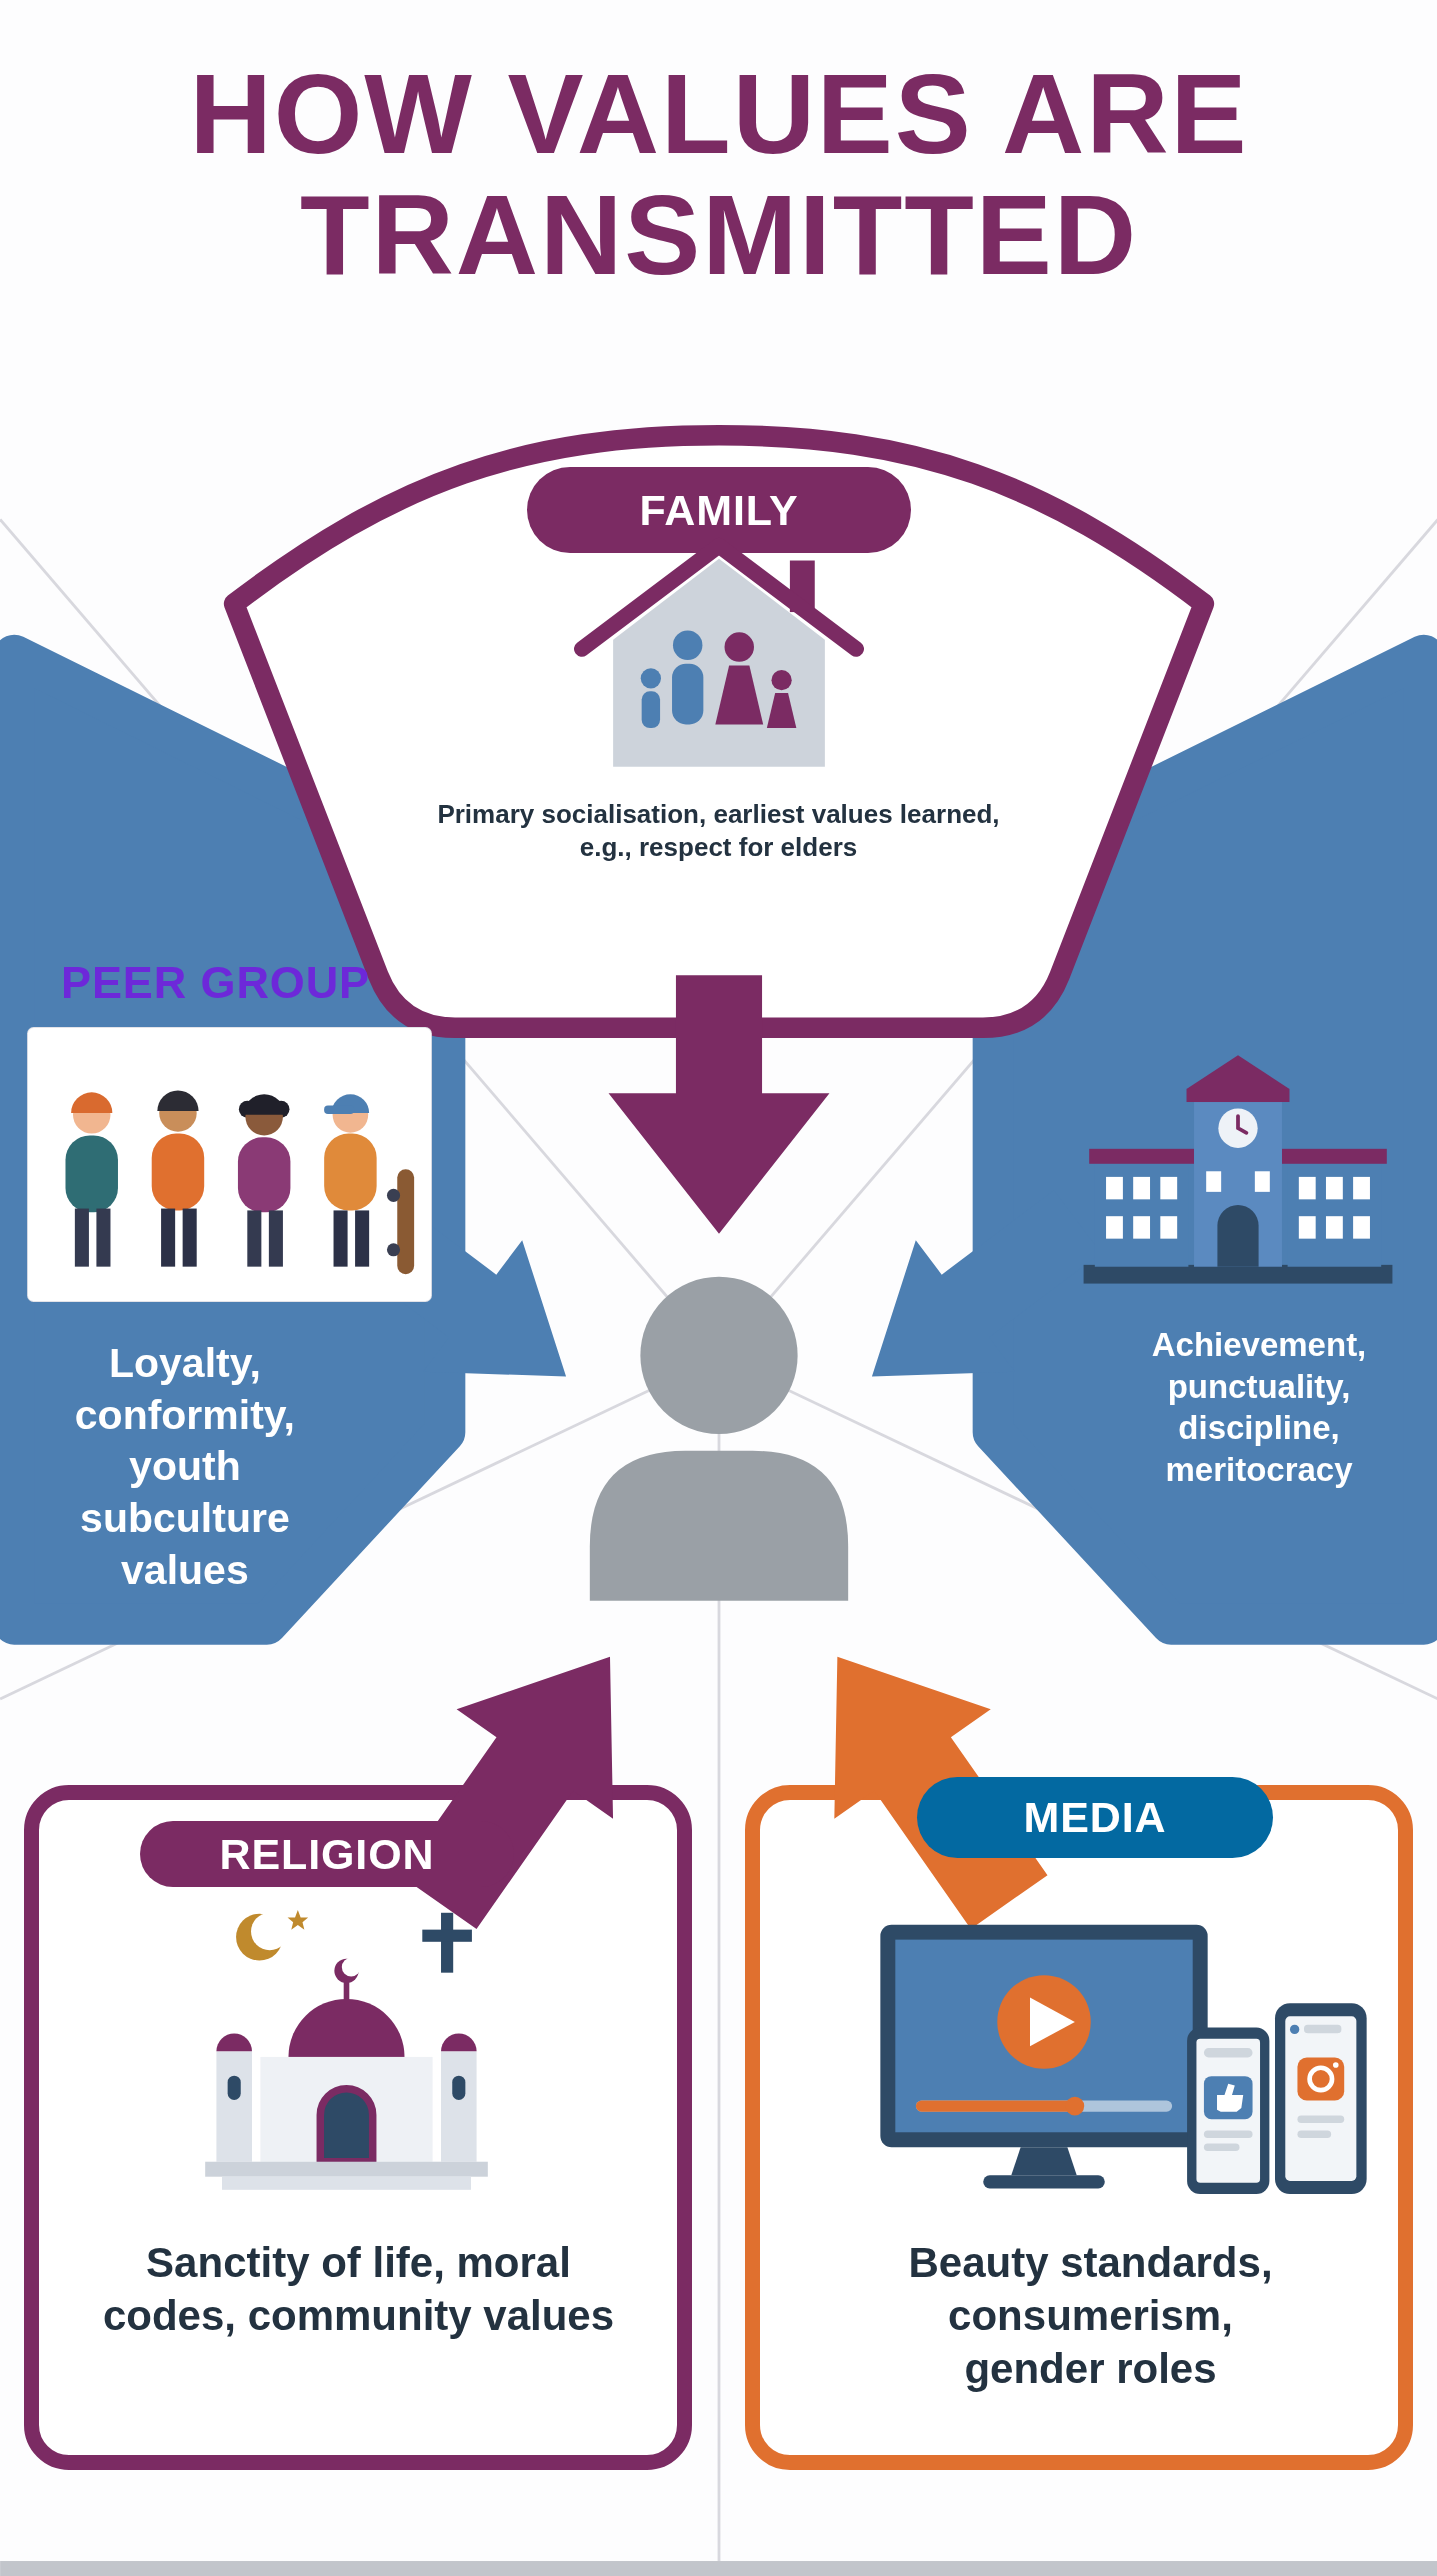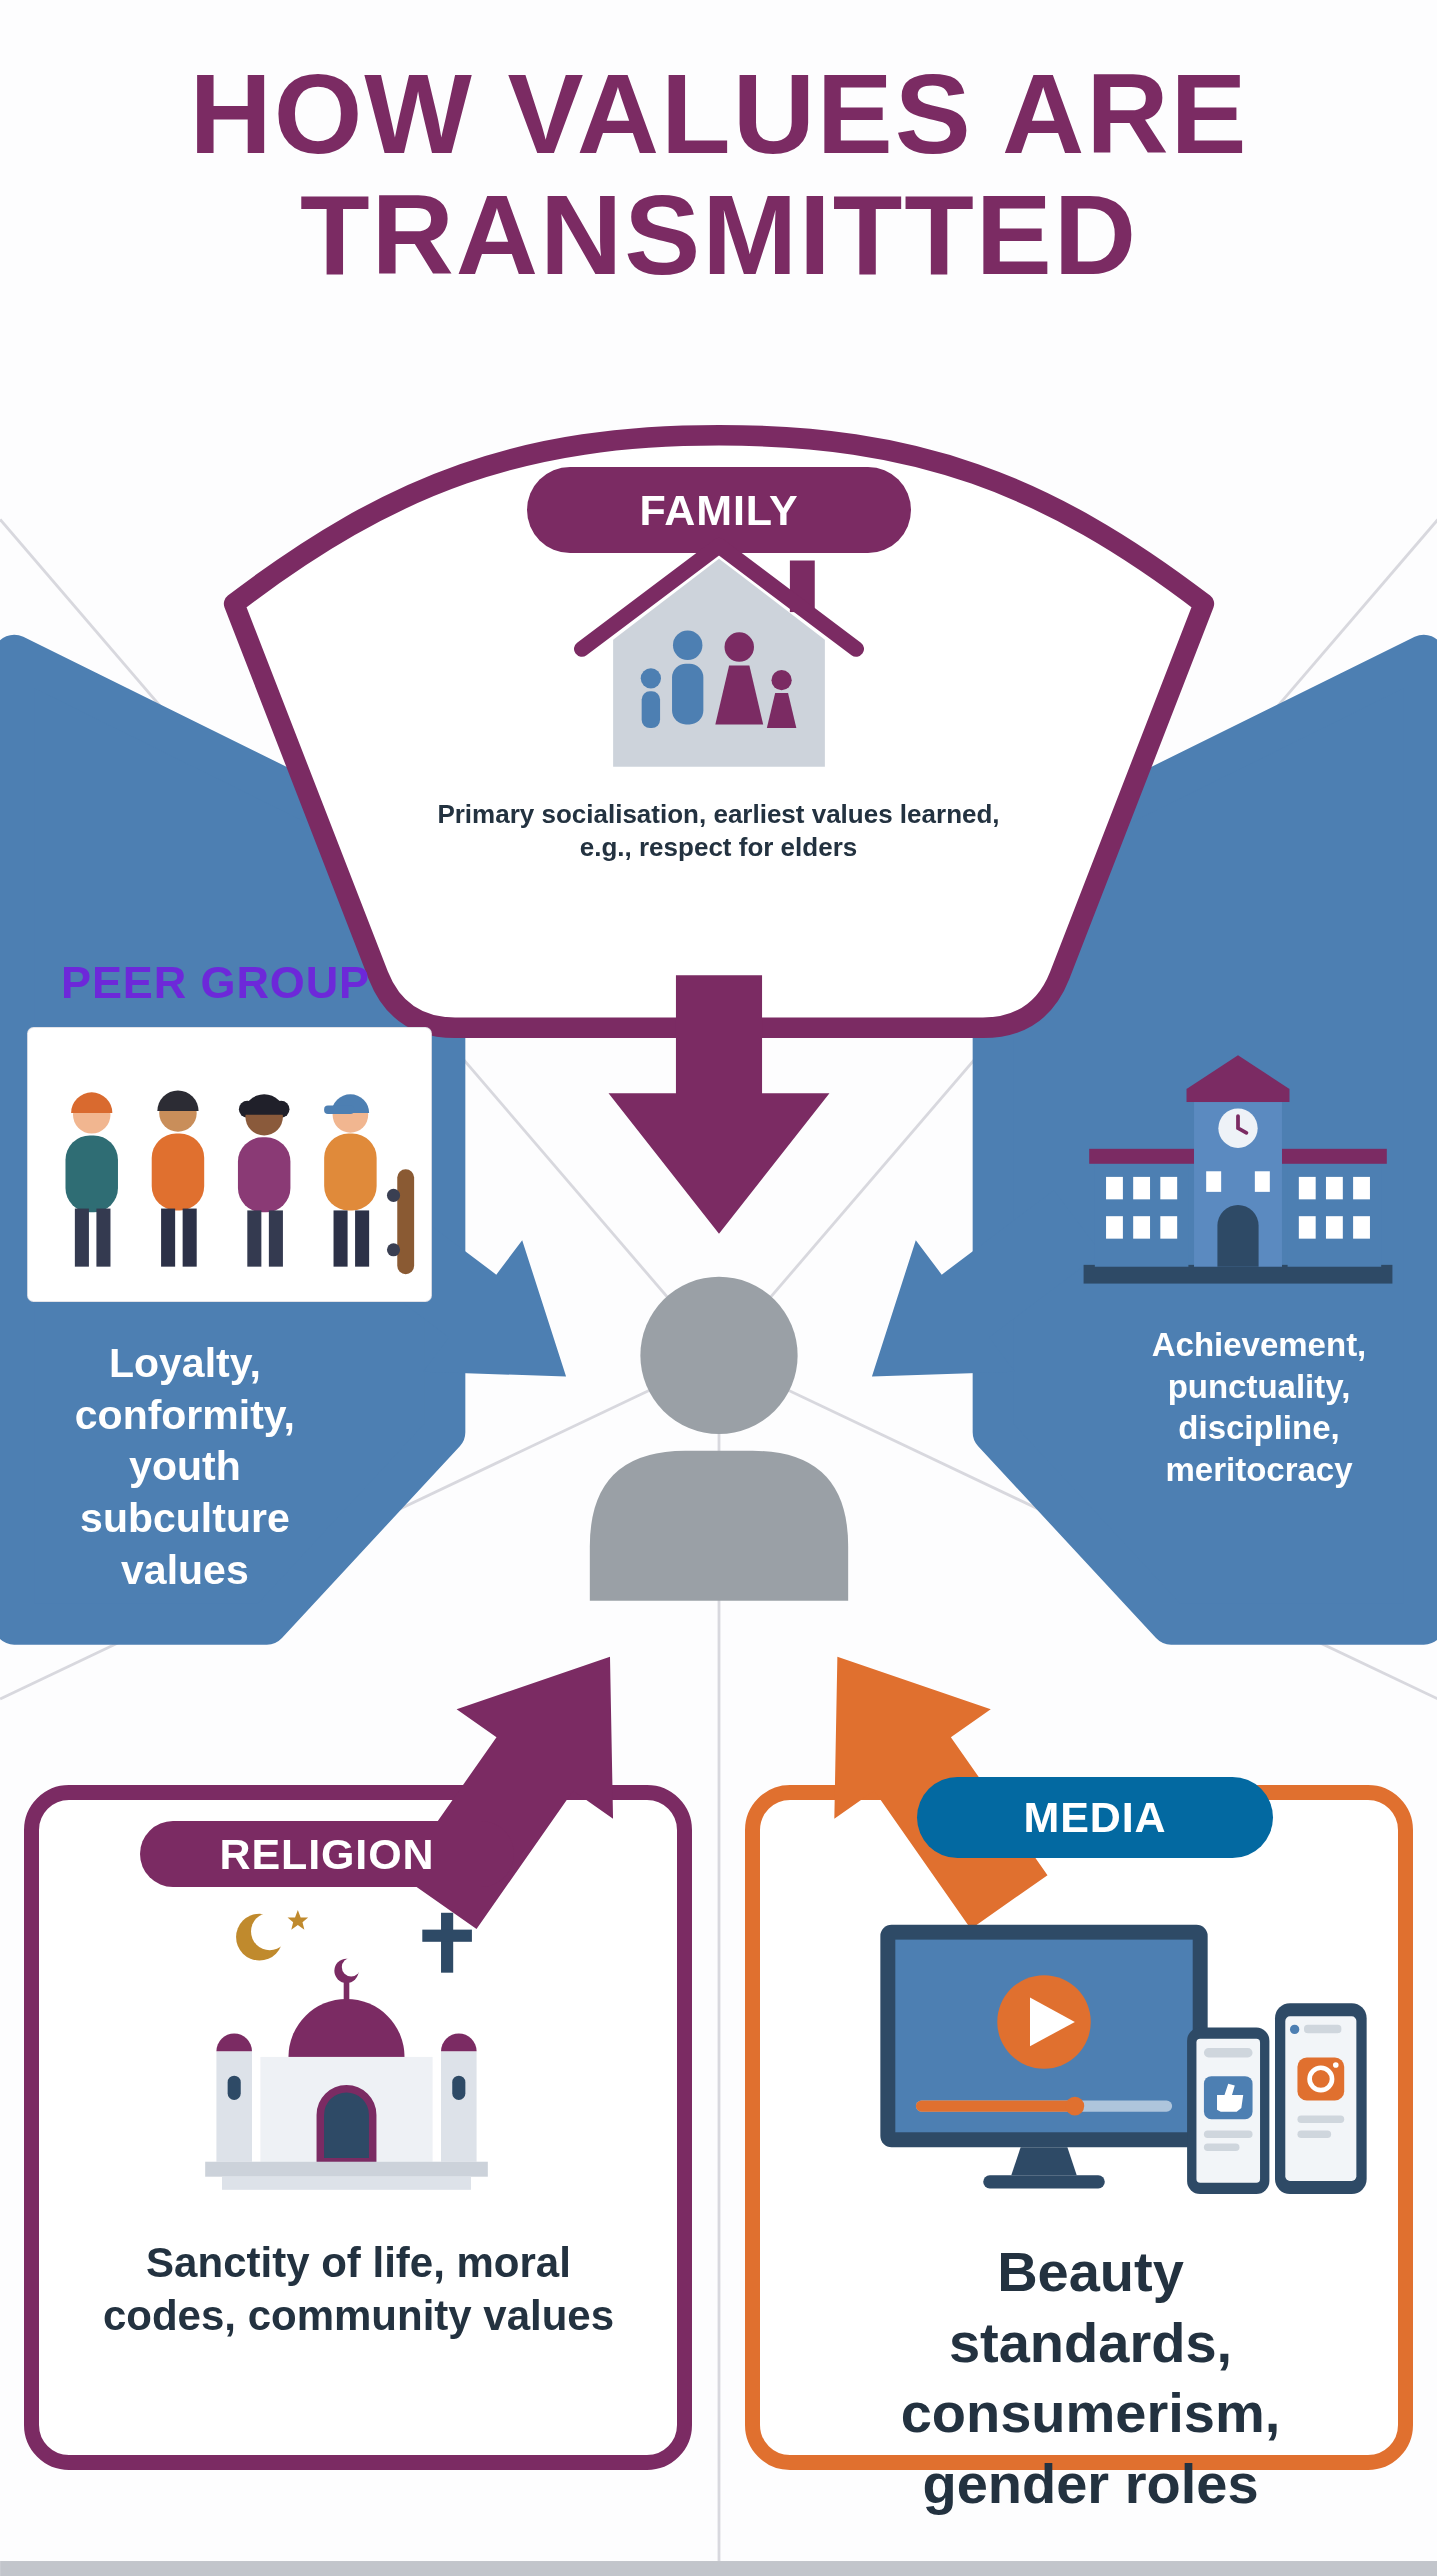--- a/index.html
+++ b/index.html
@@ -251,16 +251,16 @@
       <circle cx="453" cy="120" r="5" fill="#4d7fb2"></circle>
       <rect x="463" y="115" width="40" height="9" rx="4" fill="#cfd6dd"></rect>
       <rect x="456" y="150" width="50" height="46" rx="10" fill="#e0702f"></rect>
       <circle cx="481" cy="173" r="12" fill="none" stroke="#ffffff" stroke-width="5"></circle>
       <circle cx="497" cy="158" r="3" fill="#ffffff"></circle>
       <rect x="456" y="212" width="50" height="8" rx="4" fill="#cfd6dd"></rect>
       <rect x="456" y="228" width="36" height="8" rx="4" fill="#cfd6dd"></rect>
     </svg>
   </div>
 
-  <div class="desc dark" style="left:894px;top:2237px;width:393px;font-size:56px;">Beauty standards, consumerism, gender roles</div>
+  <div class="desc dark" style="left:894px;top:2237px;width:393px;font-size:42px;">Beauty standards, consumerism, gender roles</div>
 
 </div>
 
 
 </body></html>

